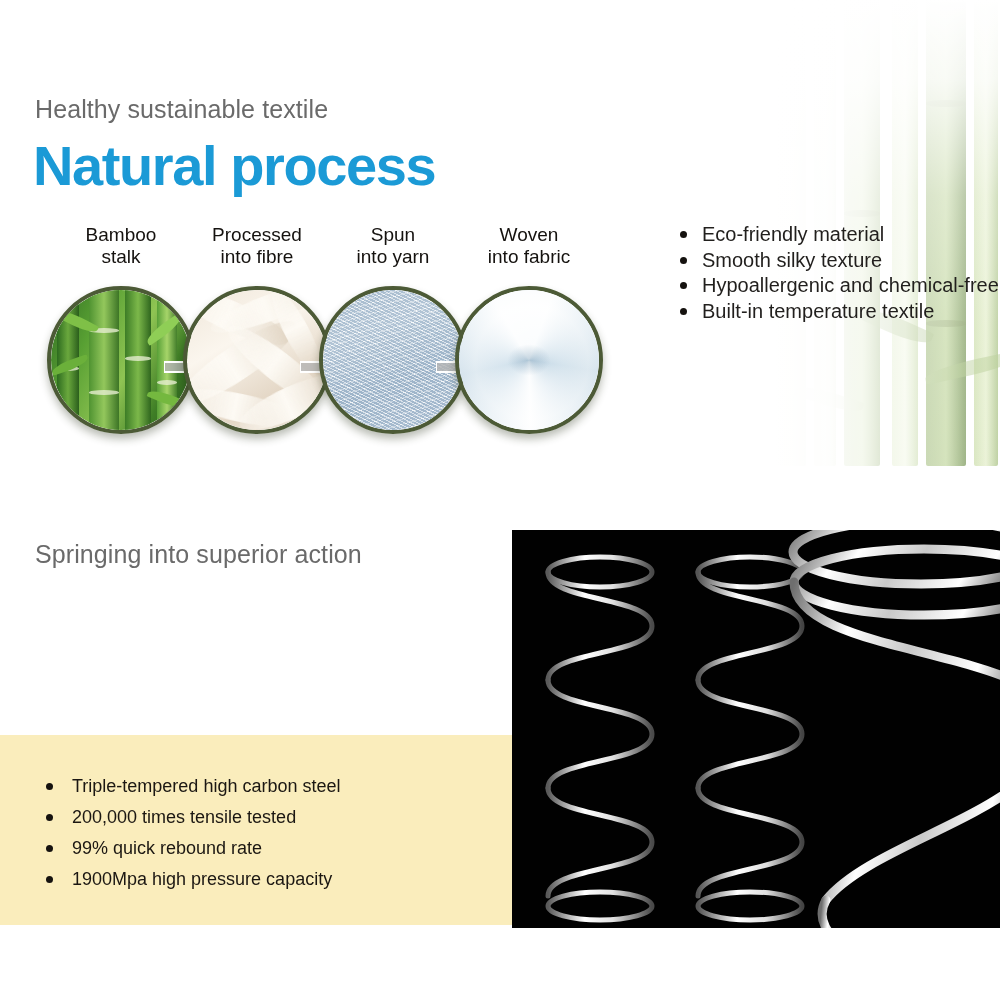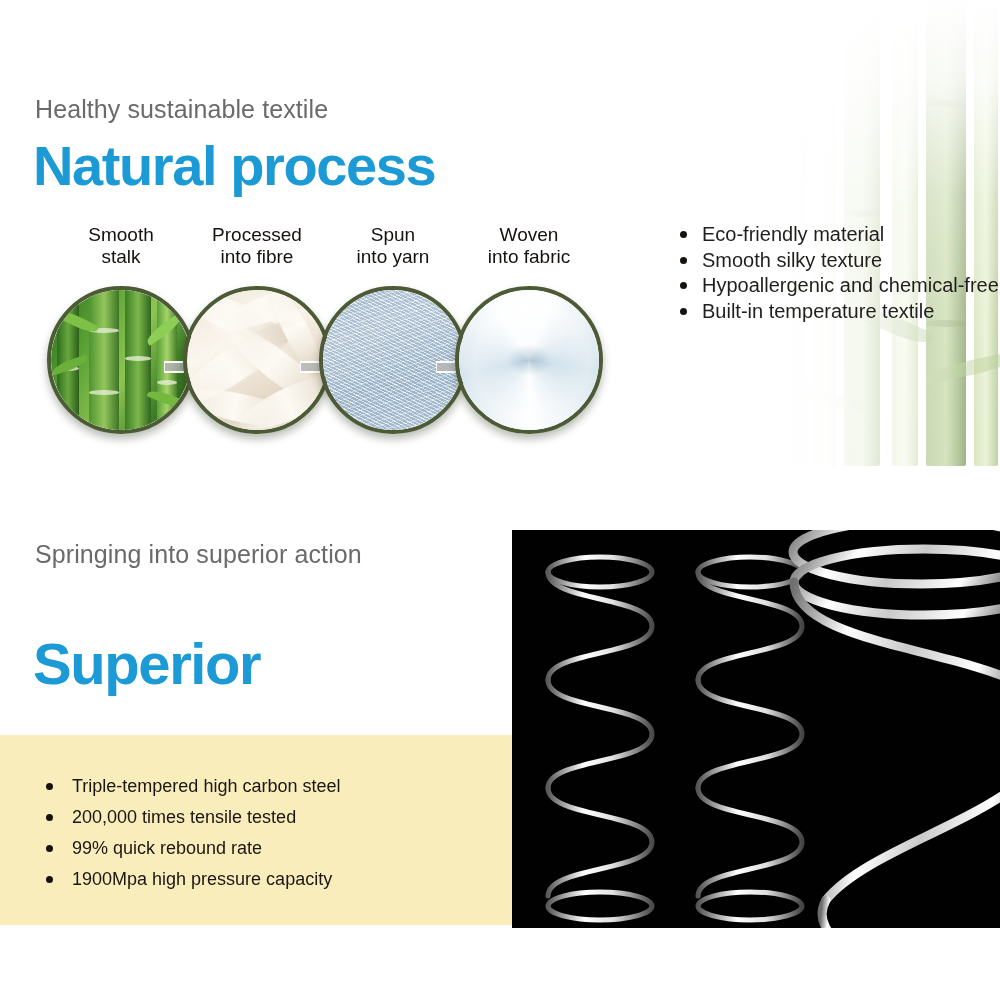--- a/index.html
+++ b/index.html
@@ -144,21 +144,21 @@
     <div class="bamboo-fade"></div>
   </div>
 
   <div class="eyebrow" id="nat-eyebrow">Healthy sustainable textile</div>
   <div class="headline" id="nat-headline">Natural process</div>
 
   <div class="chain">
 
     <div class="step" style="left:22px;">
       <div class="step-label">
-        <span>Smooth</span><br>
+        <span>Bamboo</span><br>
         <span>stalk</span>
       </div>
     </div>
     <div class="circle-wrap" style="left:23px;">
       <div class="circle">
           <div class="circle-inner c-bamboo">
         <div class="cb-stalk" style="left:6px;width:22px;background:linear-gradient(90deg,#2d6b1f,#6aa83d,#2b5f1c);">
               <div class="cb-node" style="top:96px;"></div>
             </div>
         <div class="cb-stalk" style="left:38px;width:30px;background:linear-gradient(90deg,#4f9331,#93c75c,#3d7526);">
@@ -254,24 +254,20 @@
     <li>Hypoallergenic and chemical-free</li>
     <li>Built-in temperature textile</li>
   </ul>
 
 </section>
 
 <section class="panel" id="panel-spring">
 
   <div class="eyebrow" id="spr-eyebrow">Springing into superior action</div>
 
-  <div class="headline" id="spr-headline">
-    <div>Superior</div>
-    <div>quality spring</div>
-  </div>
 
   <div class="spring-photo">
 
     <div class="coil" style="left:18px;top:16px;">
       <svg width="140" height="380" viewBox="0 0 140 380">
         <defs>
           <linearGradient id="wireL" x1="0" y1="0" x2="1" y2="0">
             <stop offset="0%" stop-color="#5a5a5a"></stop>
               <stop offset="35%" stop-color="#ffffff"></stop>
             <stop offset="62%" stop-color="#e2e2e2"></stop>

